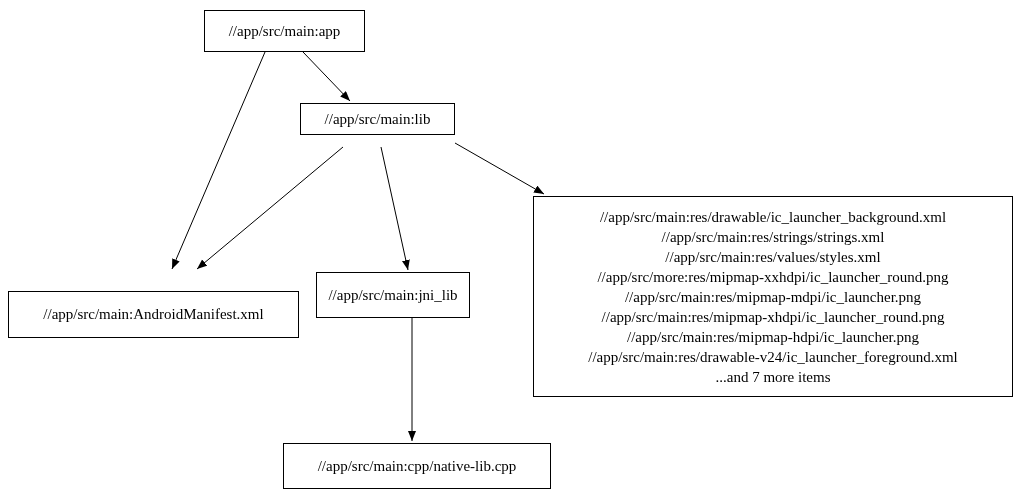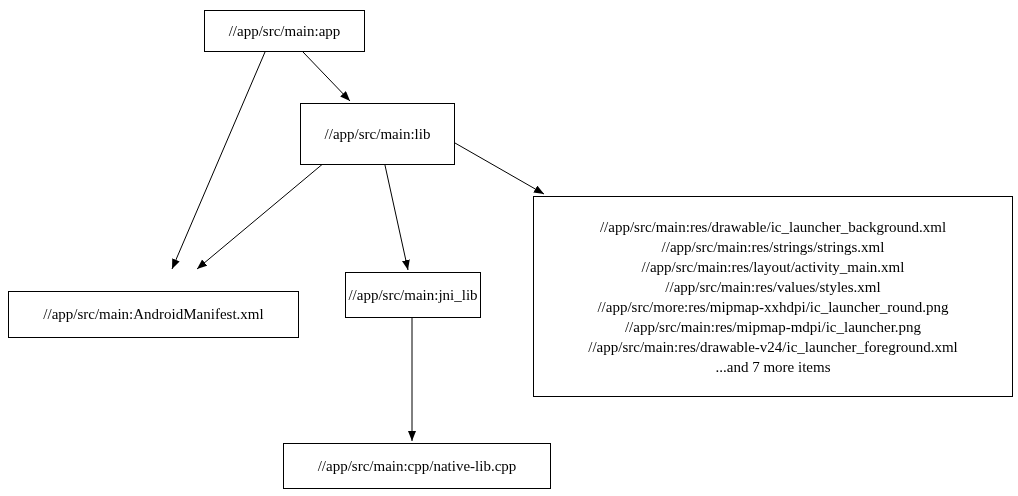--- a/index.html
+++ b/index.html
@@ -34,23 +34,23 @@
     line-height: 1.25;
     white-space: nowrap;
   }
   .node.multiline {
     flex-direction: column;
     line-height: 20px;
     padding: 21px 6px;
   }
 
   #node-app      { left: 204px; top: 10px;  width: 161px; height: 42px; }
-  #node-lib      { left: 300px; top: 103px; width: 155px; height: 62px; }
+  #node-lib      { left: 300px; top: 103px; width: 155px; height: 32px; }
   #node-manifest { left: 8px;   top: 271px; width: 291px; height: 47px; margin-top: 20px; }
-  #node-jni      { left: 345px; top: 272px; width: 136px; height: 46px; font-family: Liberation Serif, serif; }
+  #node-jni      { left: 316px; top: 272px; width: 154px; height: 46px; font-family: Liberation Serif, serif; }
   #node-res      { left: 533px; top: 196px; width: 480px; height: 201px; }
   #node-cpp      { left: 283px; top: 443px; width: 268px; height: 46px; }
 </style>
 </head>
 <body>
 
 <div class="canvas">
 
   <svg class="edges" viewBox="0 0 1018 496" xmlns="http://www.w3.org/2000/svg">
     <defs>
@@ -78,24 +78,25 @@
     <span>//app/src/main:AndroidManifest.xml</span>
   </div>
 
   <div class="node" id="node-jni">
     <span>//app/src/main:jni_lib</span>
   </div>
 
   <div class="node multiline" id="node-res">
     <div>//app/src/main:res/drawable/ic_launcher_background.xml</div>
     <div>//app/src/main:res/strings/strings.xml</div>
-    <div>//app/src/main:res/layout/activity_main.xml</div>
     <div>//app/src/main:res/values/styles.xml</div>
     <div>//app/src/more:res/mipmap-xxhdpi/ic_launcher_round.png</div>
     <div>//app/src/main:res/mipmap-mdpi/ic_launcher.png</div>
+    <div>//app/src/main:res/mipmap-xhdpi/ic_launcher_round.png</div>
+    <div>//app/src/main:res/mipmap-hdpi/ic_launcher.png</div>
     <div>//app/src/main:res/drawable-v24/ic_launcher_foreground.xml</div>
     <div>...and 7 more items</div>
   </div>
 
   <div class="node" id="node-cpp">
     <span>//app/src/main:cpp/native-lib.cpp</span>
   </div>
 
 </div>
 

